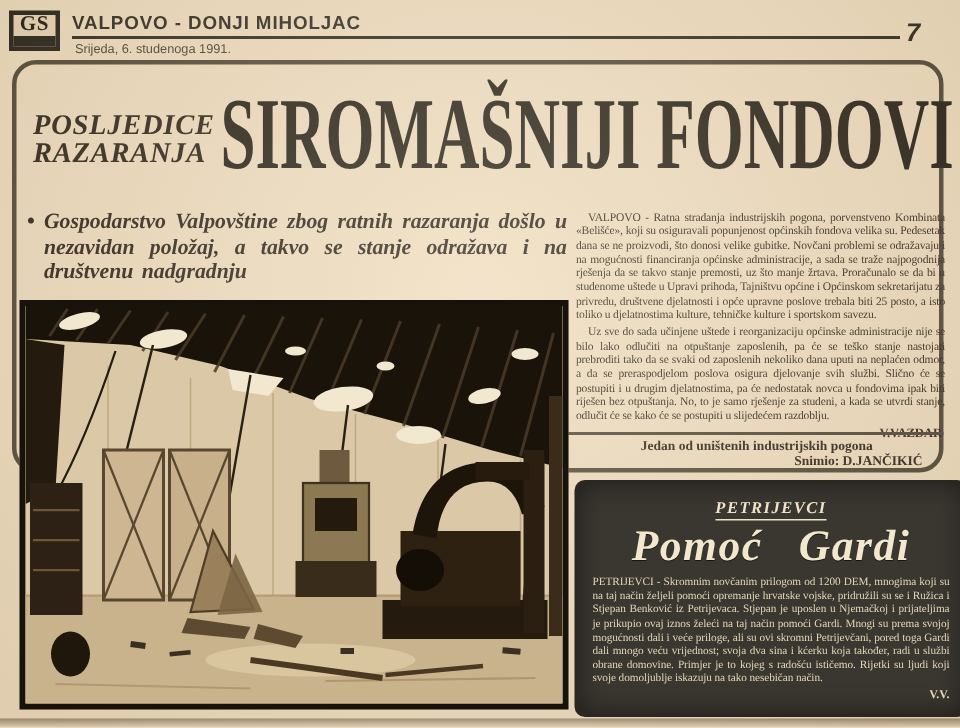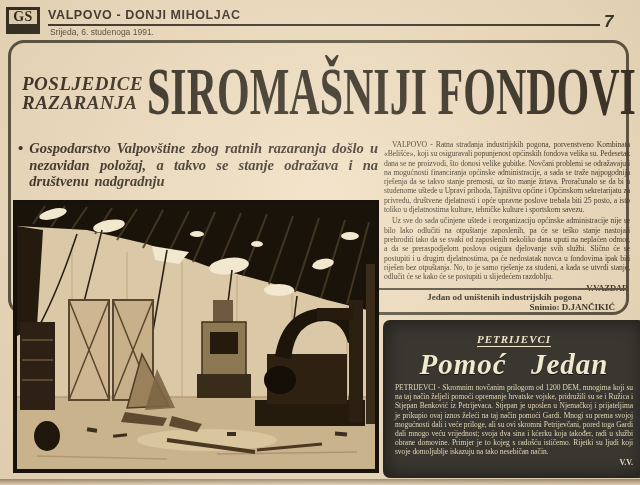--- a/index.html
+++ b/index.html
@@ -258,18 +258,18 @@
       <rect x="210" y="228" width="9" height="4"></rect>
       <rect x="318" y="228" width="12" height="4" transform="rotate(5 324 230)"></rect>
     </g>
   </svg>
 </div>
 
 <div class="dark-box">
   <div class="dark-kicker-wrap">
     <span class="dark-kicker">PETRIJEVCI</span>
   </div>
-  <div class="dark-headline">Pomoć Jedan</div>
+  <div class="dark-headline">Pomoć Gardi</div>
   <div class="dark-body">PETRIJEVCI - Skromnim novčanim prilogom od 1200 DEM, mnogima koji su na taj način željeli pomoći opremanje hrvatske vojske, pridružili su se i Ružica i Stjepan Benković iz Petrijevaca. Stjepan je uposlen u Njemačkoj i prijateljima je prikupio ovaj iznos želeći na taj način pomoći Gardi. Mnogi su prema svojoj mogućnosti dali i veće priloge, ali su ovi skromni Petrijevčani, pored toga Gardi dali mnogo veću vrijednost; svoja dva sina i kćerku koja također, radi u službi obrane domovine. Primjer je to kojeg s radošću ističemo. Rijetki su ljudi koji svoje domoljublje iskazuju na tako nesebičan način.</div>
   <div class="dark-byline">V.V.</div>
 </div>
 
 <div class="scan-shadow"></div>
 
 </body></html>

